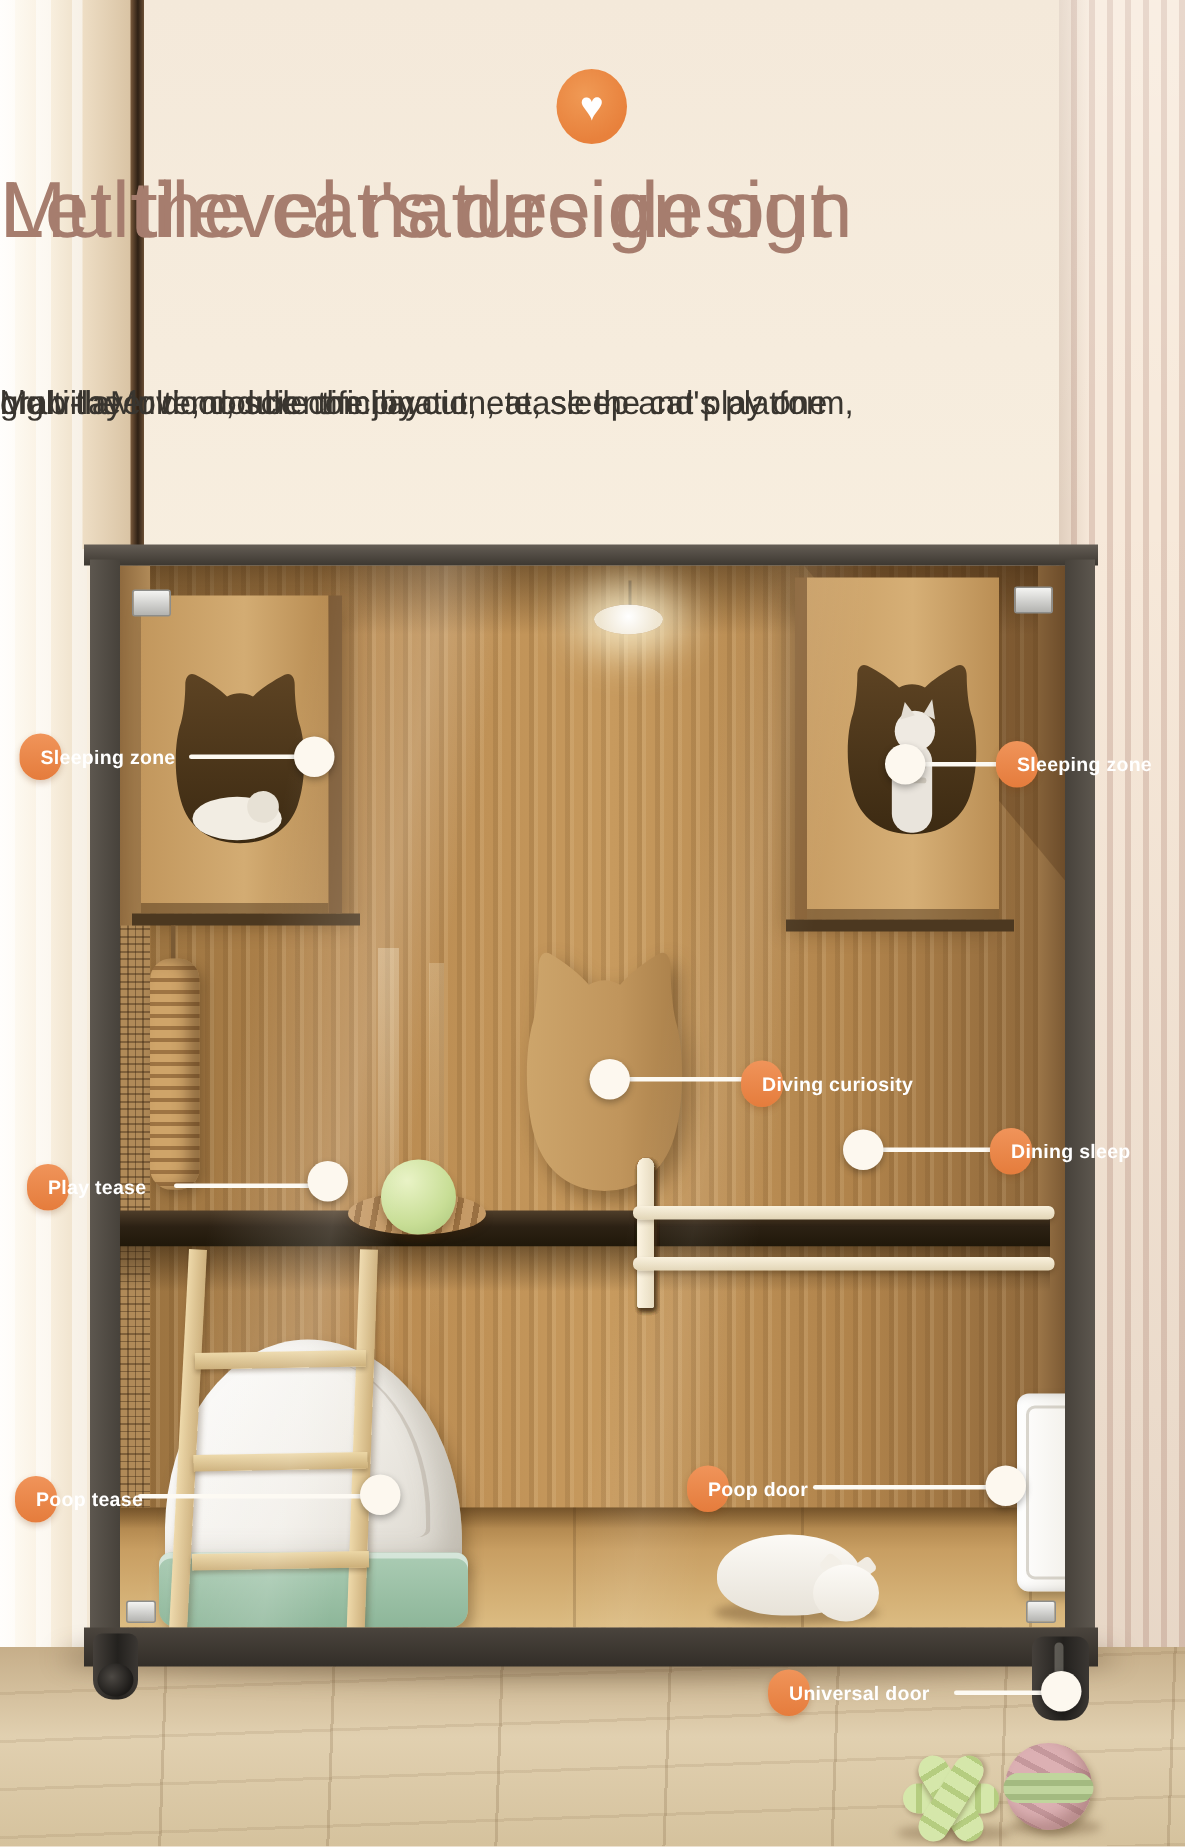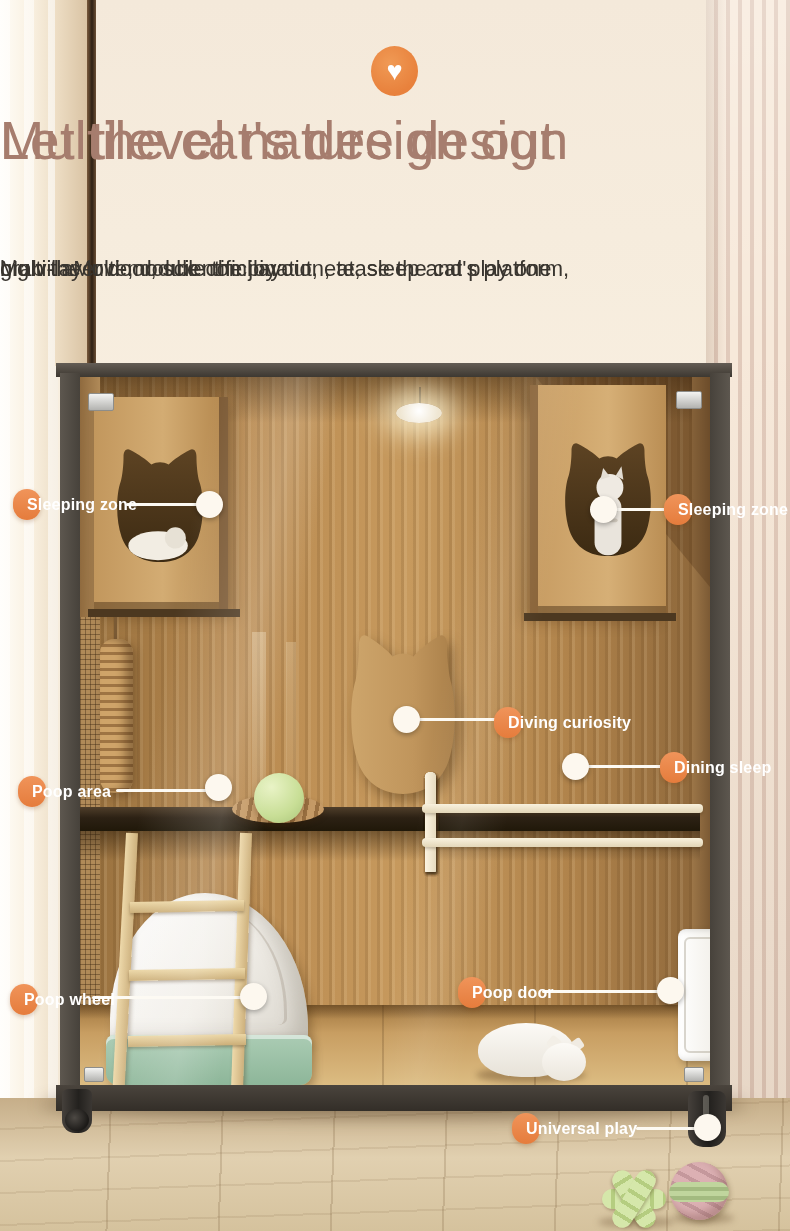--- a/index.html
+++ b/index.html
@@ -179,21 +179,21 @@
   .toy-jack .bar-b{transform:rotate(58deg);}
   .toy-jack .bar-c{transform:rotate(-58deg);}
   .toy-knot{left:670px;top:1162px;width:58px;height:58px;border-radius:50%;
     background:repeating-linear-gradient(28deg,#dcb0b3 0 8px,#c5989c 8px 12px);
     box-shadow:inset -6px -6px 9px rgba(120,75,70,.35),2px 3px 5px rgba(80,60,30,.3);}
   .toy-knot::after{content:"";position:absolute;left:-1px;top:20px;width:60px;height:20px;border-radius:10px;
     background:repeating-linear-gradient(180deg,#c0d59d 0 5px,#a3ba80 5px 9px);}
 
   
   .pill{height:31px;padding:0 14px;border-radius:17px;display:flex;align-items:center;
-    background:linear-gradient(180deg,#f0945a,#e57c3c);color:#fff;font-size:16px;font-weight:700;
+    background:linear-gradient(180deg,#f0945a,#e57c3c);color:#fff;font-size:13px;font-weight:700;
     letter-spacing:.2px;white-space:nowrap;box-shadow:0 2px 4px rgba(120,60,15,.25);z-index:60;}
   .dot{width:27px;height:27px;border-radius:50%;background:#fdf8ef;
     box-shadow:0 2px 5px rgba(0,0,0,.3);z-index:59;}
   .lead{height:3px;border-radius:2px;background:#fdfaf3;z-index:58;}
 
   .pill-sl{left:13px;top:489px;}   .lead-sl{left:126px;top:503px;width:84px;} .dot-sl{left:196px;top:491px;}
   .pill-sr{left:664px;top:494px;}  .lead-sr{left:600px;top:508px;width:70px;} .dot-sr{left:590px;top:496px;}
   .pill-dp{left:494px;top:707px;}  .lead-dp{left:405px;top:718px;width:95px;} .dot-dp{left:393px;top:706px;}
   .pill-da{left:660px;top:752px;}  .lead-da{left:572px;top:765px;width:95px;} .dot-da{left:562px;top:753px;}
   .pill-pa{left:18px;top:776px;}   .lead-pa{left:116px;top:789px;width:96px;} .dot-pa{left:205px;top:774px;}
@@ -361,34 +361,34 @@
 
   <div class="lead lead-da"></div>
   <div class="dot dot-da"></div>
   <div class="pill pill-da">
       <span>Dining sleep</span>
     </div>
 
   <div class="lead lead-pa"></div>
   <div class="dot dot-pa"></div>
   <div class="pill pill-pa">
-      <span>Poop area</span>
+      <span>Play tease</span>
     </div>
 
   <div class="lead lead-pz"></div>
   <div class="dot dot-pz"></div>
   <div class="pill pill-pz">
-      <span>Poop wheel</span>
+      <span>Poop tease</span>
     </div>
 
   <div class="lead lead-ed"></div>
   <div class="dot dot-ed"></div>
   <div class="pill pill-ed">
       <span>Poop door</span>
     </div>
 
   <div class="lead lead-uw"></div>
   <div class="dot dot-uw"></div>
   <div class="pill pill-uw">
-      <span>Universal play</span>
+      <span>Universal door</span>
     </div>
 
 </div>
 
 </body></html>

